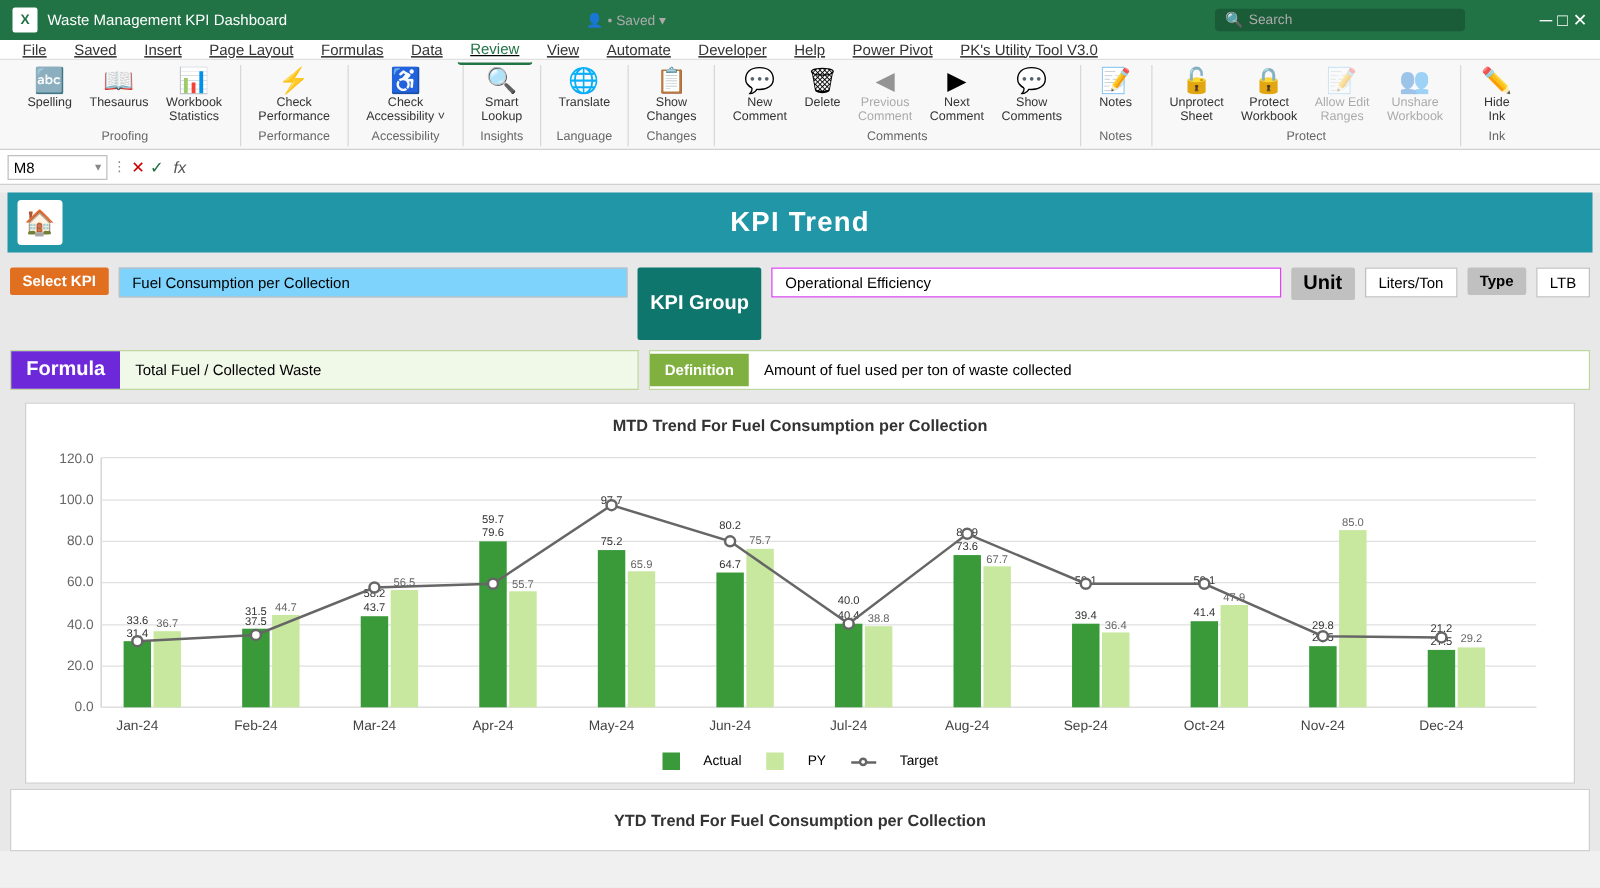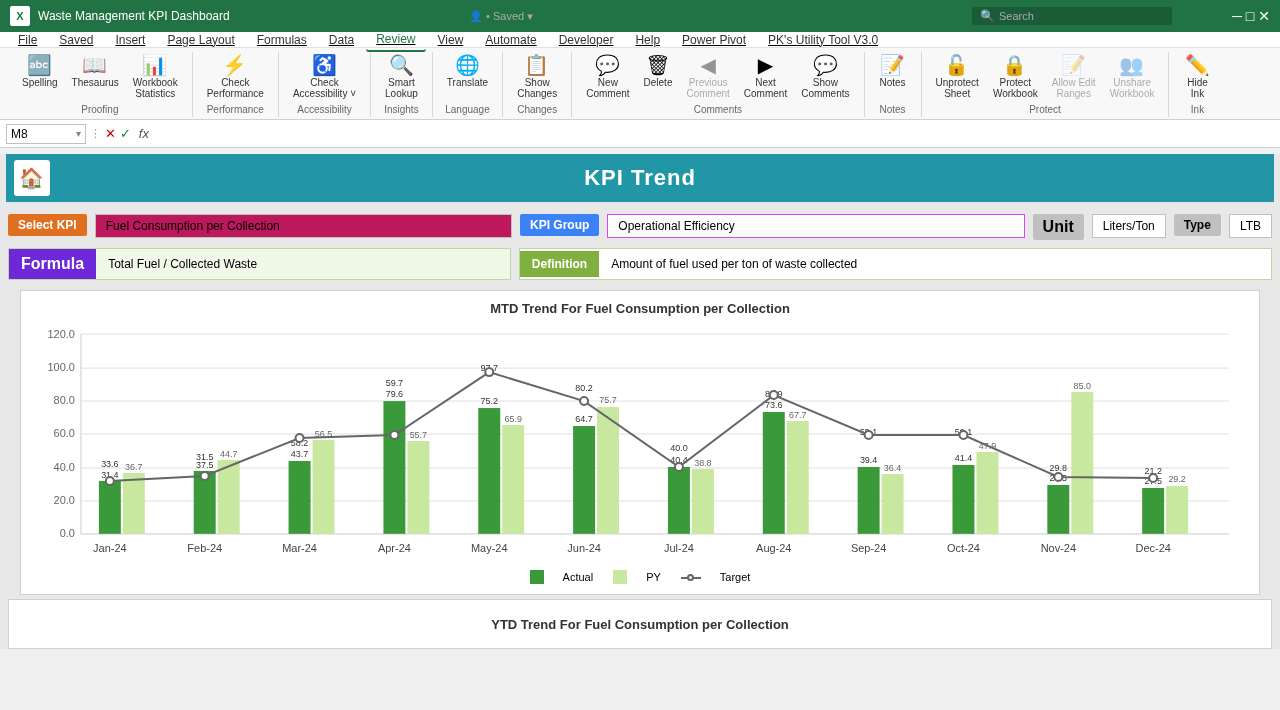--- a/index.html
+++ b/index.html
@@ -35,22 +35,22 @@
     .main-content { background: #e8e8e8; }
 
     
     .kpi-header { background: #2196a6; height: 48px; margin: 6px; display: flex; align-items: center; justify-content: center; position: relative; }
     .kpi-header-home { position: absolute; left: 8px; width: 36px; height: 36px; background: #fff; border-radius: 3px; display: flex; align-items: center; justify-content: center; font-size: 20px; }
     .kpi-header-title { color: #fff; font-size: 22px; font-weight: bold; letter-spacing: 1px; }
 
     
     .kpi-selector-row { display: flex; align-items: flex-start; gap: 8px; padding: 6px 8px; }
     .kpi-label { background: #e07020; color: #fff; padding: 4px 10px; font-size: 12px; font-weight: bold; border-radius: 2px; white-space: nowrap; }
-    .kpi-value { background: #be185d; border: 1px solid #c0c0c0; padding: 4px 10px; font-size: 12px; flex: 1; }
-    .kpi-group-label { background: #3b82f6; color: #fff; padding: 4px 10px; font-size: 12px; font-weight: bold; border-radius: 2px; white-space: nowrap; }
+    .kpi-value { background: #7dd3fc; border: 1px solid #c0c0c0; padding: 4px 10px; font-size: 12px; flex: 1; }
+    .kpi-group-label { background: #0f766e; color: #fff; padding: 20px 10px; font-size: 16px; font-weight: bold; border-radius: 2px; white-space: nowrap; }
     .kpi-group-value { background: #fff; border: 1px solid #d946ef; padding: 4px 10px; font-size: 12px; flex: 1; }
     .unit-label { background: #c0c0c0; padding: 4px 10px; font-size: 16px; font-weight: bold; border-radius: 2px; }
     .unit-value { background: #fff; border: 1px solid #c0c0c0; padding: 4px 10px; font-size: 12px; }
     .type-label { background: #c0c0c0; padding: 4px 10px; font-size: 12px; font-weight: bold; border-radius: 2px; }
     .type-value { background: #fff; border: 1px solid #c0c0c0; padding: 4px 10px; font-size: 12px; }
 
     
     .formula-def-row { display: flex; gap: 8px; padding: 2px 8px 6px; }
     .formula-box { background: #f0f8e8; border: 1px solid #c0d8a0; display: flex; align-items: center; flex: 1; }
     .formula-tag { background: #6d28d9; color: #fff; padding: 6px 12px; font-size: 16px; font-weight: bold; white-space: nowrap; }

